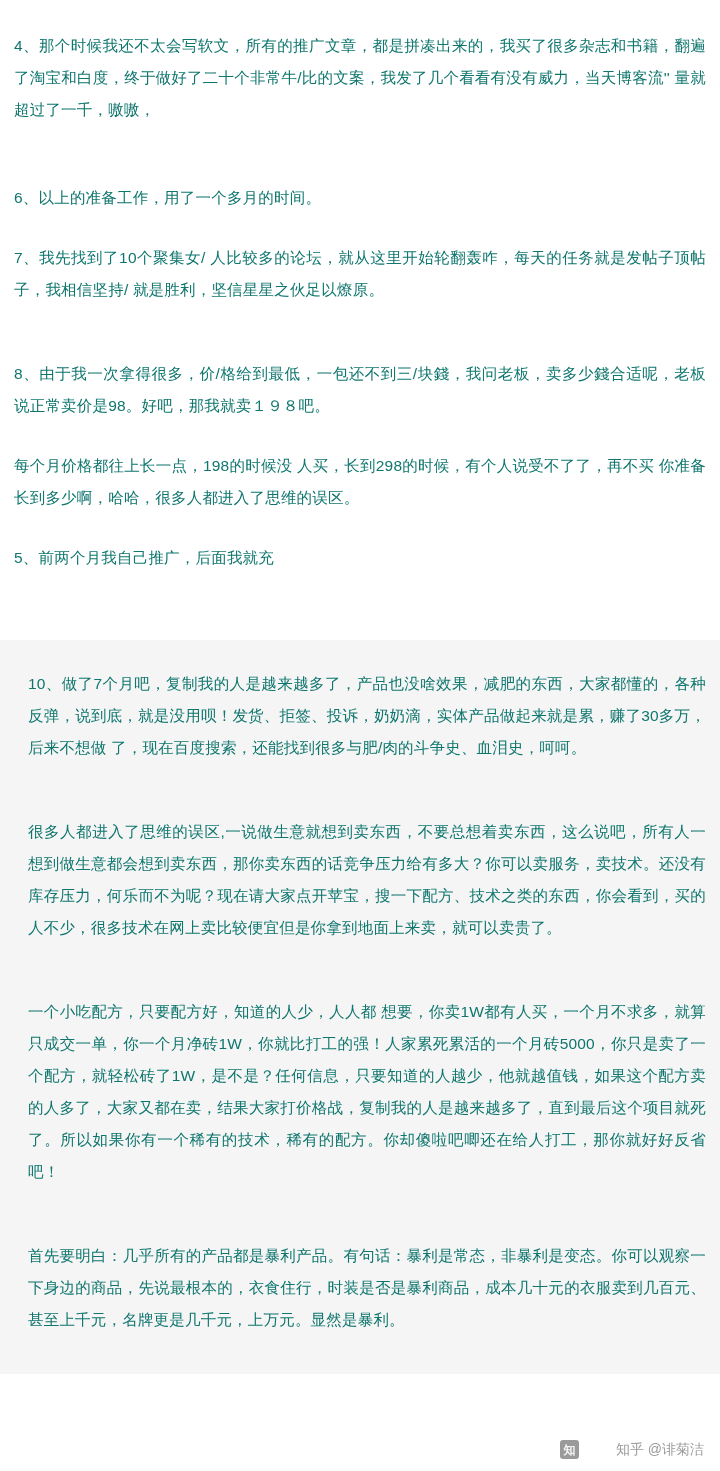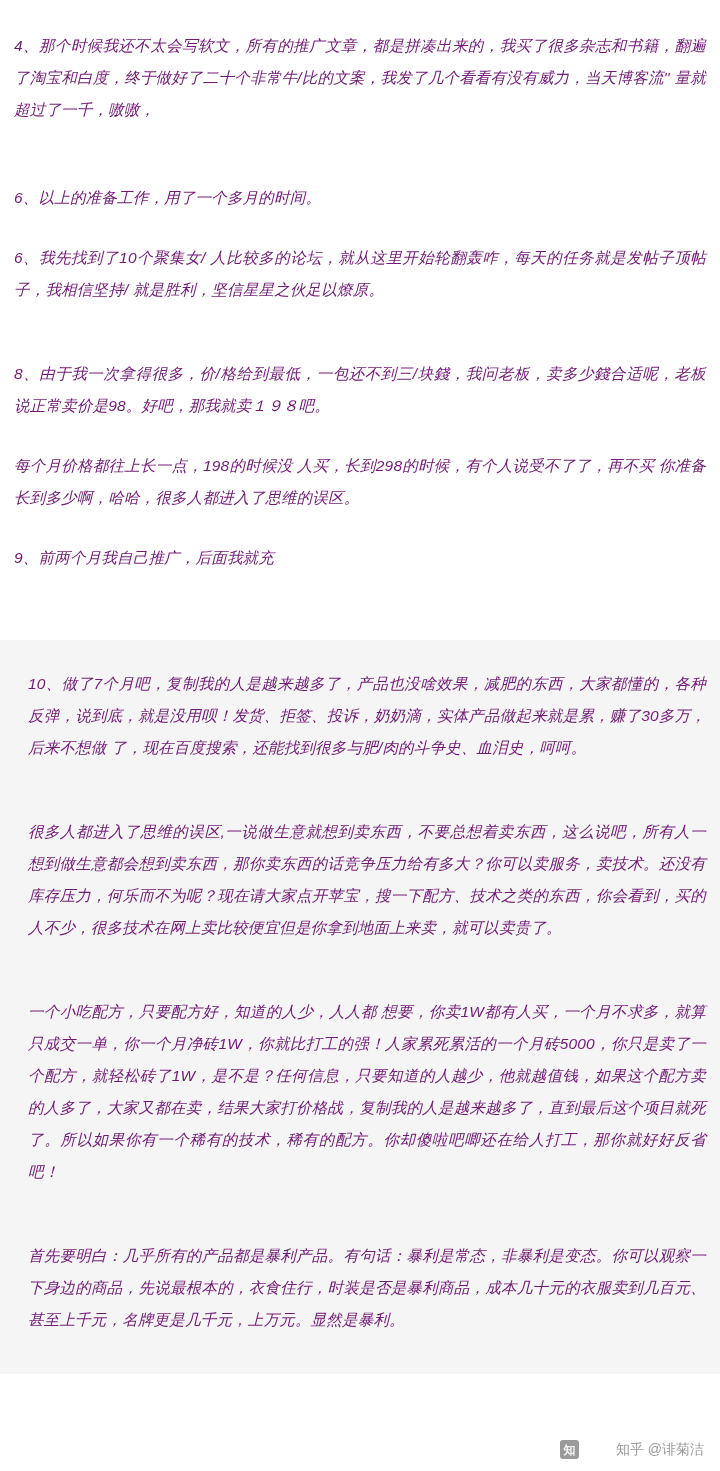--- a/index.html
+++ b/index.html
@@ -26,24 +26,23 @@
   .section.tinted {
     background: #f5f5f5;
     padding-left: 28px;
   }
   p.para {
     margin: 0;
     padding: 0;
     font-size: 15.5px;
     line-height: 32px;
     letter-spacing: 0.2px;
-    color: #701a75;
+    color: #0f766e;
     text-align: justify;
     word-break: break-all;
-    font-style: italic;
   }
   .gap-md { height: 28px; }
   .gap-lg { height: 38px; }
   .gap-xl { height: 52px; }
   .top-pad { height: 30px; }
 
   .watermark {
     position: absolute;
     right: 16px;
     bottom: 12px;
@@ -74,27 +73,27 @@
 
 <div class="page">
 
   <div class="section">
     <div class="top-pad"></div>
     <p class="para">4、那个时候我还不太会写软文，所有的推广文章，都是拼凑出来的，我买了很多杂志和书籍，翻遍了淘宝和白度，终于做好了二十个非常牛/比的文案，我发了几个看看有没有威力，当天博客流'' 量就超过了一千，嗷嗷，</p>
     <div class="gap-md"></div>
     <div class="gap-md"></div>
     <p class="para">6、以上的准备工作，用了一个多月的时间。</p>
     <div class="gap-md"></div>
-    <p class="para">6、我先找到了10个聚集女/ 人比较多的论坛，就从这里开始轮翻轰咋，每天的任务就是发帖子顶帖子，我相信坚持/ 就是胜利，坚信星星之伙足以燎原。</p>
+    <p class="para">7、我先找到了10个聚集女/ 人比较多的论坛，就从这里开始轮翻轰咋，每天的任务就是发帖子顶帖子，我相信坚持/ 就是胜利，坚信星星之伙足以燎原。</p>
     <div class="gap-xl"></div>
     <p class="para">8、由于我一次拿得很多，价/格给到最低，一包还不到三/块錢，我问老板，卖多少錢合适呢，老板说正常卖价是98。好吧，那我就卖１９８吧。</p>
     <div class="gap-md"></div>
     <p class="para">每个月价格都往上长一点，198的时候没 人买，长到298的时候，有个人说受不了了，再不买 你准备长到多少啊，哈哈，很多人都进入了思维的误区。</p>
     <div class="gap-md"></div>
-    <p class="para">9、前两个月我自己推广，后面我就充</p>
+    <p class="para">5、前两个月我自己推广，后面我就充</p>
     <div class="gap-md"></div>
     <div class="gap-lg"></div>
   </div>
 
   <div class="section tinted">
     <div class="gap-md"></div>
     <p class="para">10、做了7个月吧，复制我的人是越来越多了，产品也没啥效果，减肥的东西，大家都懂的，各种反弹，说到底，就是没用呗！发货、拒签、投诉，奶奶滴，实体产品做起来就是累，赚了30多万，后来不想做 了，现在百度搜索，还能找到很多与肥/肉的斗争史、血泪史，呵呵。</p>
     <div class="gap-xl"></div>
     <p class="para">很多人都进入了思维的误区,一说做生意就想到卖东西，不要总想着卖东西，这么说吧，所有人一想到做生意都会想到卖东西，那你卖东西的话竞争压力给有多大？你可以卖服务，卖技术。还没有库存压力，何乐而不为呢？现在请大家点开苹宝，搜一下配方、技术之类的东西，你会看到，买的人不少，很多技术在网上卖比较便宜但是你拿到地面上来卖，就可以卖贵了。</p>
     <div class="gap-xl"></div>

